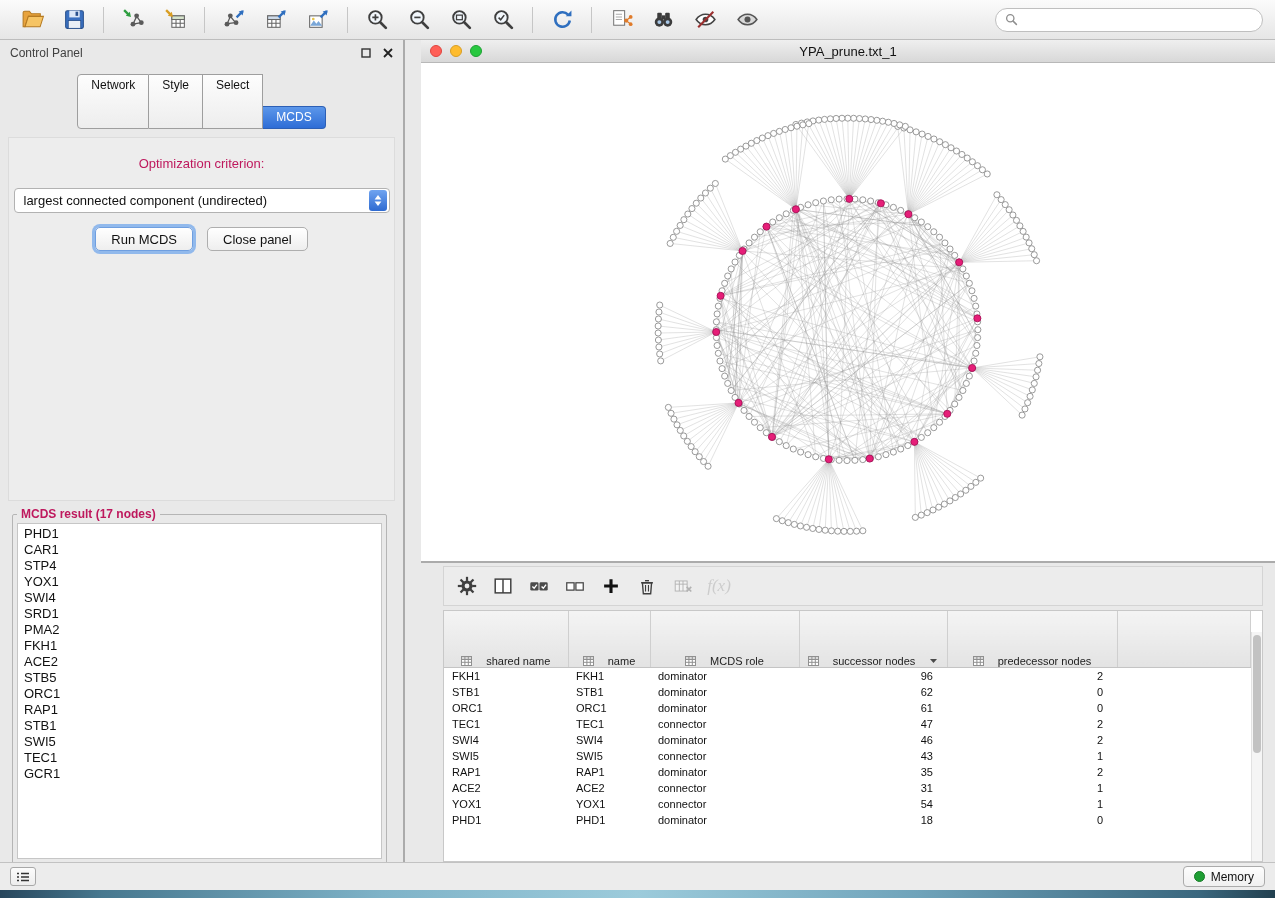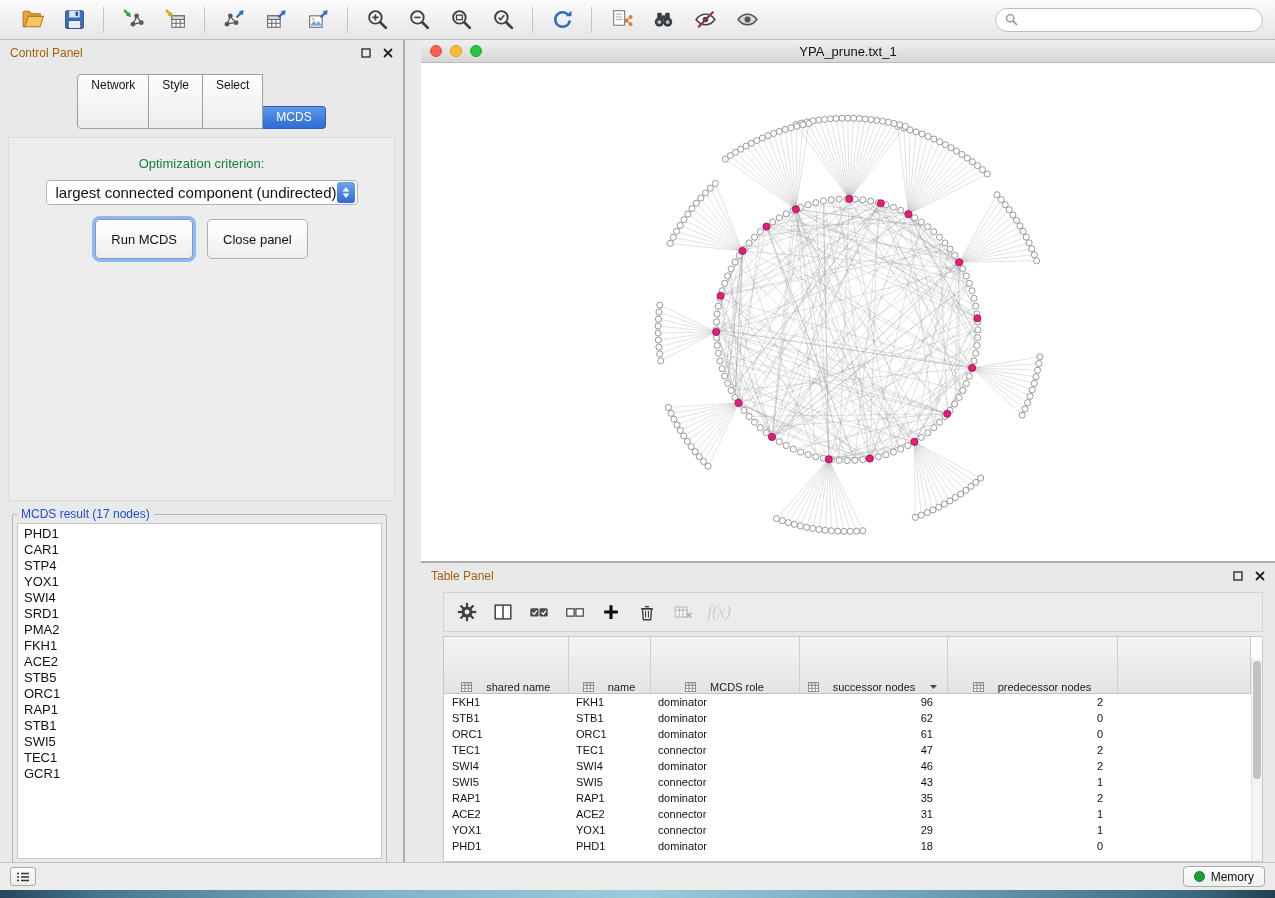--- a/index.html
+++ b/index.html
@@ -24,44 +24,44 @@
   .search-box { margin-left:auto; width:268px; height:24px; background:#fff;
     border:1px solid #bfbfbf; border-radius:12px; display:flex; align-items:center; padding:0 9px; gap:5px; }
   .search-box input { border:none; outline:none; background:transparent; flex:1; font-size:12px; color:#333; }
 
   
   .main { flex:1 1 auto; display:flex; min-height:0; }
 
   
   .control-panel { flex:0 0 405px; width:405px; border-right:2px solid #ababab;
     display:flex; flex-direction:column; background:#e9e9e9; min-height:0; }
-  .panel-header { flex:0 0 26px; display:flex; align-items:center; padding:0 10px; font-size:12px; color:#a16207;justify-content:flex-end; }
+  .panel-header { flex:0 0 26px; display:flex; align-items:center; padding:0 10px; font-size:12px; color:#404040;justify-content:flex-end; }
   .win-icons { margin-left:auto; display:flex; gap:12px; align-items:center; }
   .win-icons svg { display:block; }
   .cp-tabs { flex:0 0 22px; margin:8px 0; display:flex; justify-content:center; }
   .cp-tab { font-size:12px; padding:3px 13px 4px; background:linear-gradient(#fdfdfd,#ededed);
     border:1px solid #9e9e9e; border-left:none; color:#111; cursor:default; }
   .cp-tab:first-child { border-left:1px solid #9e9e9e; border-radius:4px 0 0 4px; }
   .cp-tab:last-child { border-radius:0 4px 4px 0; }
   .cp-tab.active { background:linear-gradient(#5c97ea,#2e6dd6); border-color:#2c5fb5; color:#fff;margin-top:32px; }
   .tab-content { flex:0 0 364px; margin:0 8px; background:#ededed; border:1px solid #dcdcdc;
     display:flex; flex-direction:column; align-items:center; padding-top:18px; }
-  .opt-label { font-size:13px; color:#15803d; margin-bottom:9px; }
-  .dropdown { width:312px; height:25px; background:#fff; border:1px solid #b2b2b2; border-radius:4px;
-    display:flex; align-items:center; padding-left:9px; font-size:15px; color:#111; }
+  .opt-label { font-size:13px; color:#be185d; margin-bottom:17px; }
+  .dropdown { width:376px; height:25px; background:#fff; border:1px solid #b2b2b2; border-radius:4px;
+    display:flex; align-items:center; padding-left:9px; font-size:13px; color:#111; }
   .stepper { margin-left:auto; margin-right:2px; width:18px; height:21px; border-radius:3px;
     background:linear-gradient(#70a4f0,#2e6ad1); display:flex; flex-direction:column;
     align-items:center; justify-content:center; gap:1px; }
   .btn-row { display:flex; gap:14px; margin-top:14px; }
-  .btn { font-size:13px; height:40px; padding:0 15px; color:#111;
+  .btn { font-size:13px; height:24px; padding:0 15px; color:#111;
     background:linear-gradient(#ffffff,#eeeeee); border:1px solid #aeaeae; border-radius:5px; }
   .btn.focus-ring { box-shadow:0 0 0 3px rgba(96,156,235,.65); border-color:#6f9fe0; }
   .result-fieldset { margin:6px 16px 0 12px; height:364px; border:1px solid #b5b5b5; border-radius:2px;
     padding:2px 4px 6px; }
-  .result-fieldset legend { font-size:12px; color:#1d4ed8; padding:0 4px; }
+  .result-fieldset legend { font-size:12px; color:#be185d; padding:0 4px;font-weight:bold; }
   .result-list { height:336px; background:#fff; border:1px solid #c6c6c6; overflow:hidden; padding-top:2px; }
   .result-item { font-size:13px; color:#111; height:16px; line-height:16px; padding:0 6px; }
 
   
   .right { flex:1 1 auto; display:flex; flex-direction:column; min-width:0;padding-left:16px; }
 
   .network-window { flex:0 0 523px; display:flex; flex-direction:column; border-bottom:2px solid #ababab; }
   .net-titlebar { flex:0 0 23px; position:relative; display:flex; align-items:center; padding:0 9px;
     background:linear-gradient(#efefef,#d8d8d8); border-bottom:1px solid #b8b8b8; }
   .tl { width:12px; height:12px; border-radius:50%; margin-right:8px; flex:0 0 12px; }
@@ -977,31 +977,20 @@
                 <circle cx="304.53186510355397" cy="233.5770670013647" r="3.6" fill="#e61e78" stroke="#a50f56" stroke-width="0.9"></circle>
                 <circle cx="356.71433396531086" cy="376.9472218904359" r="3.6" fill="#e61e78" stroke="#a50f56" stroke-width="0.9"></circle>
                 <circle cx="456.0952076297017" cy="398.97943115062367" r="3.6" fill="#e61e78" stroke="#a50f56" stroke-width="0.9"></circle>
                 <circle cx="534.883910934824" cy="353.49075208830976" r="3.6" fill="#e61e78" stroke="#a50f56" stroke-width="0.9"></circle>
               </g>
             </svg>
         </div>
       </div>
 
       <div class="table-panel">
-        <div class="panel-header">
-          <span>Table Panel</span>
-          <span class="win-icons">
-            <svg width="10" height="10" viewBox="0 0 10 10">
-                <rect x="1" y="1" width="8" height="8" fill="none" stroke="#333" stroke-width="1.4"></rect>
-              </svg>
-            <svg width="10" height="10" viewBox="0 0 10 10">
-                <path d="M1 1l8 8M9 1l-8 8" stroke="#222" stroke-width="1.8"></path>
-              </svg>
-          </span>
-        </div>
         <div class="tp-toolbar">
           <button class="ti">
             <svg viewBox="0 0 24 24">
                 <g fill="#3f3f3f">
                   <rect x="10.8" y="2" width="2.4" height="4.4"></rect>
                   <rect x="10.8" y="17.6" width="2.4" height="4.4"></rect>
                   <rect x="2" y="10.8" width="4.4" height="2.4"></rect>
                   <rect x="17.6" y="10.8" width="4.4" height="2.4"></rect>
                   <g transform="rotate(45 12 12)">
                     <rect x="10.8" y="2" width="2.4" height="4.4"></rect>
@@ -1196,21 +1185,21 @@
                   <td>ACE2</td>
                   <td>connector</td>
                   <td class="num">31</td>
                   <td class="num">1</td>
                   <td></td>
                 </tr>
                 <tr>
                   <td>YOX1</td>
                   <td>YOX1</td>
                   <td>connector</td>
-                  <td class="num">29</td>
+                  <td class="num">54</td>
                   <td class="num">1</td>
                   <td></td>
                 </tr>
                 <tr>
                   <td>PHD1</td>
                   <td>PHD1</td>
                   <td>dominator</td>
                   <td class="num">18</td>
                   <td class="num">0</td>
                   <td></td>

